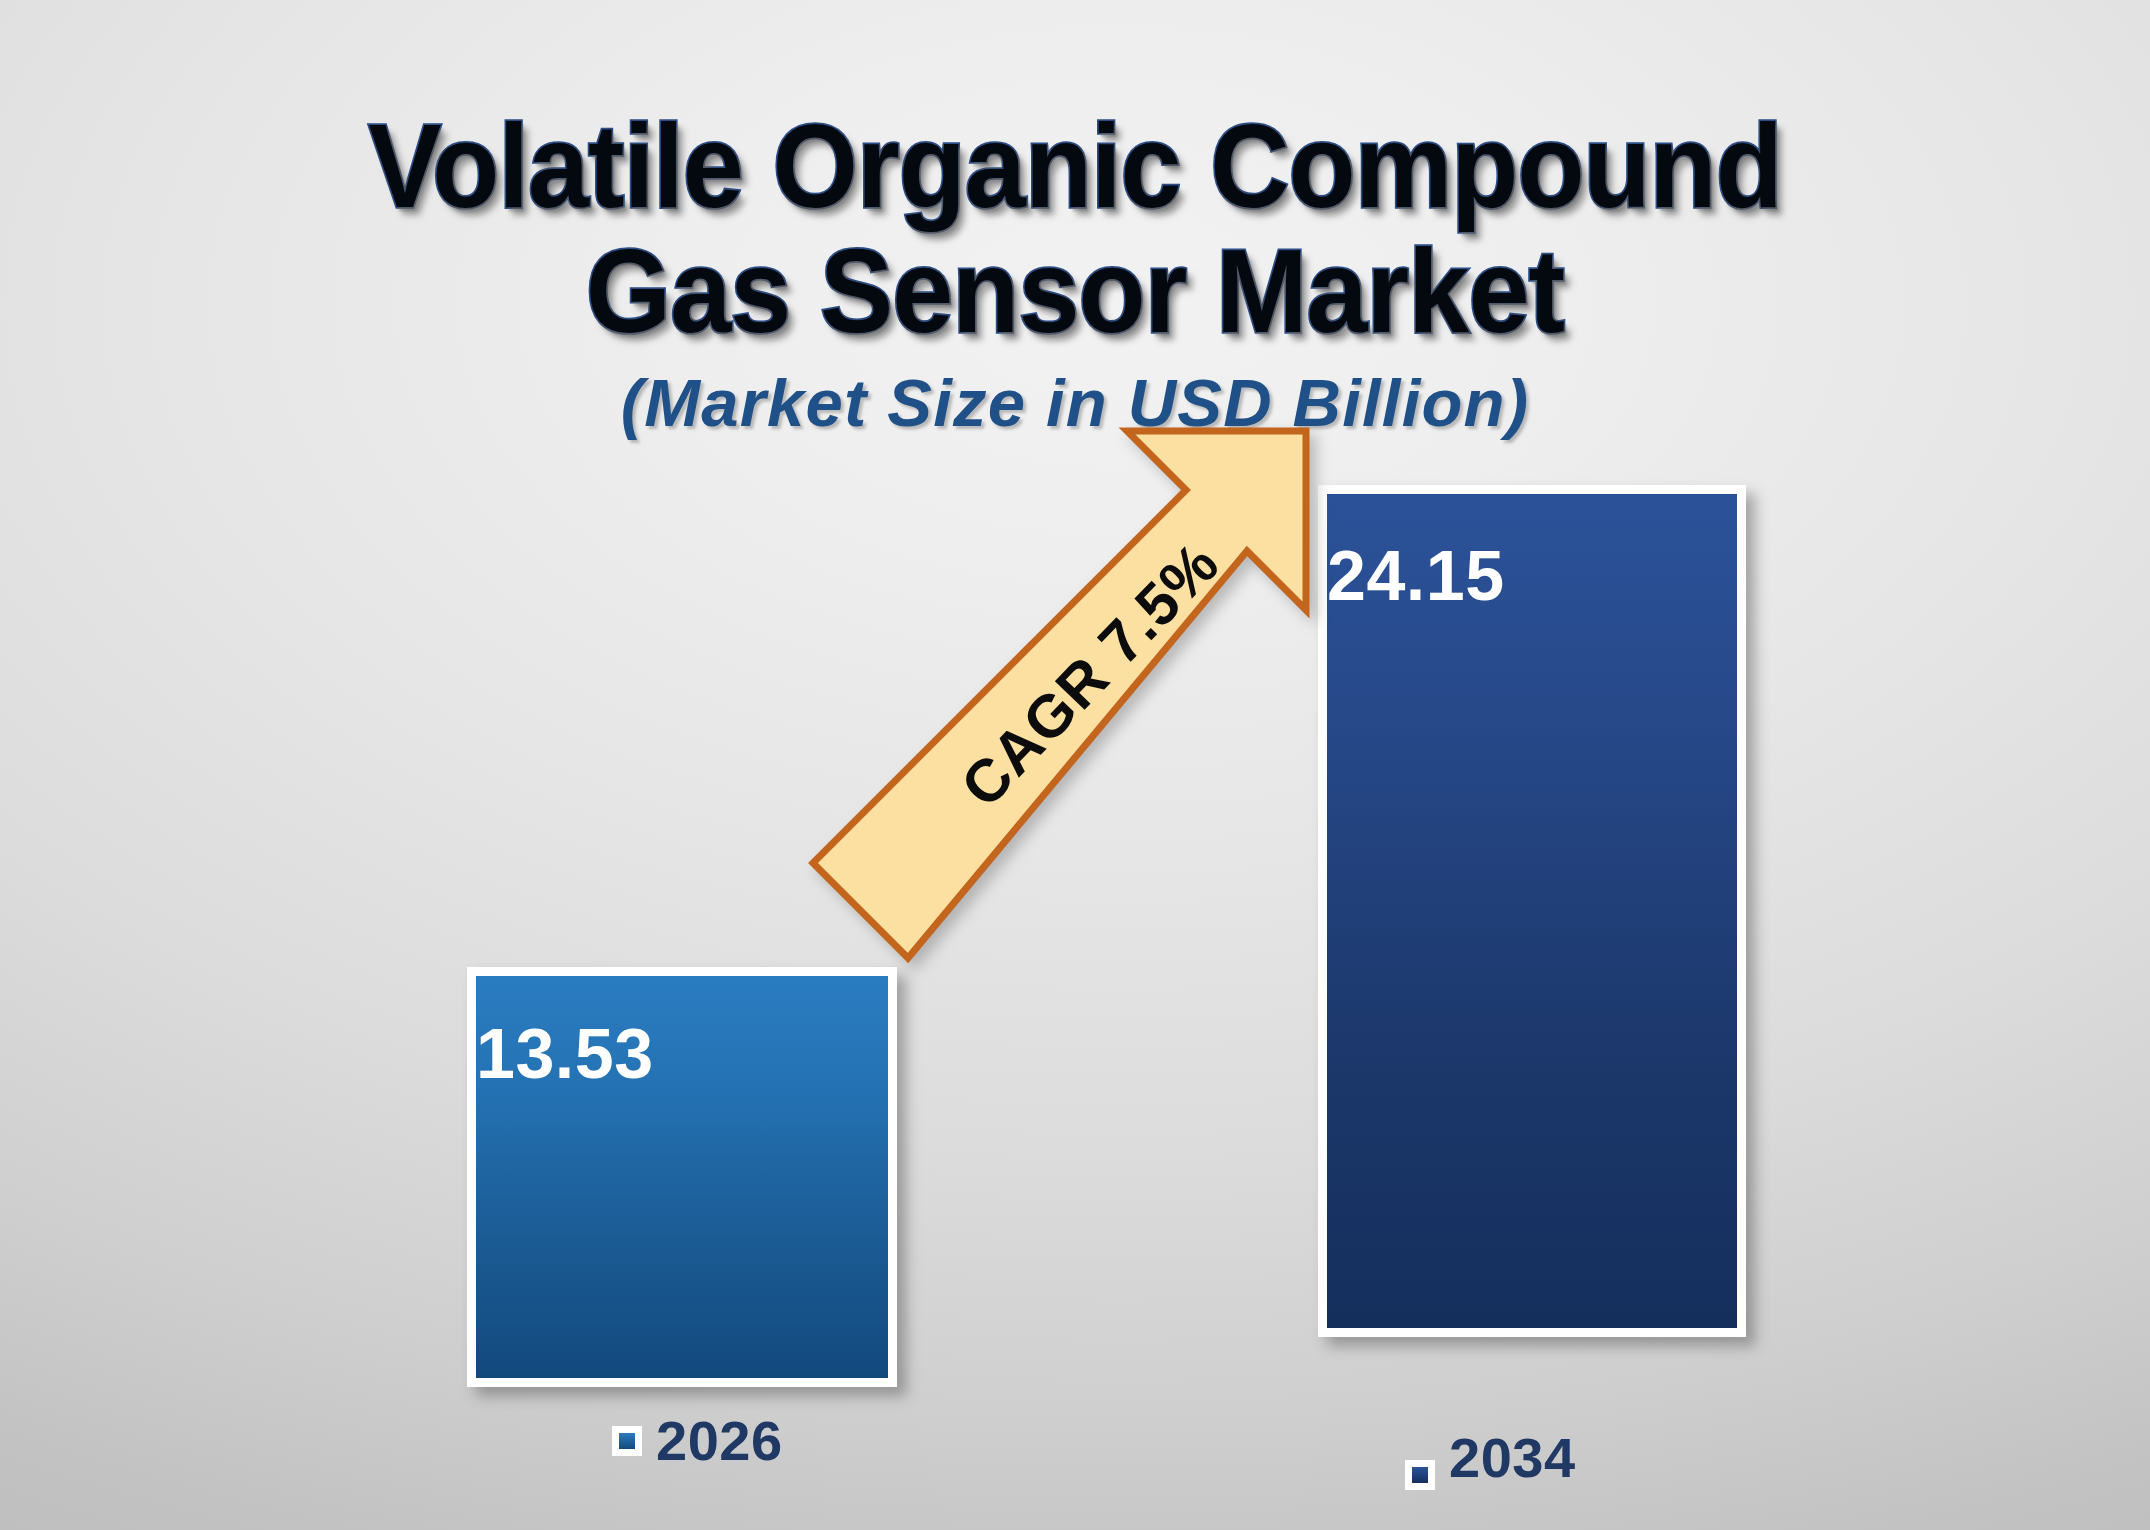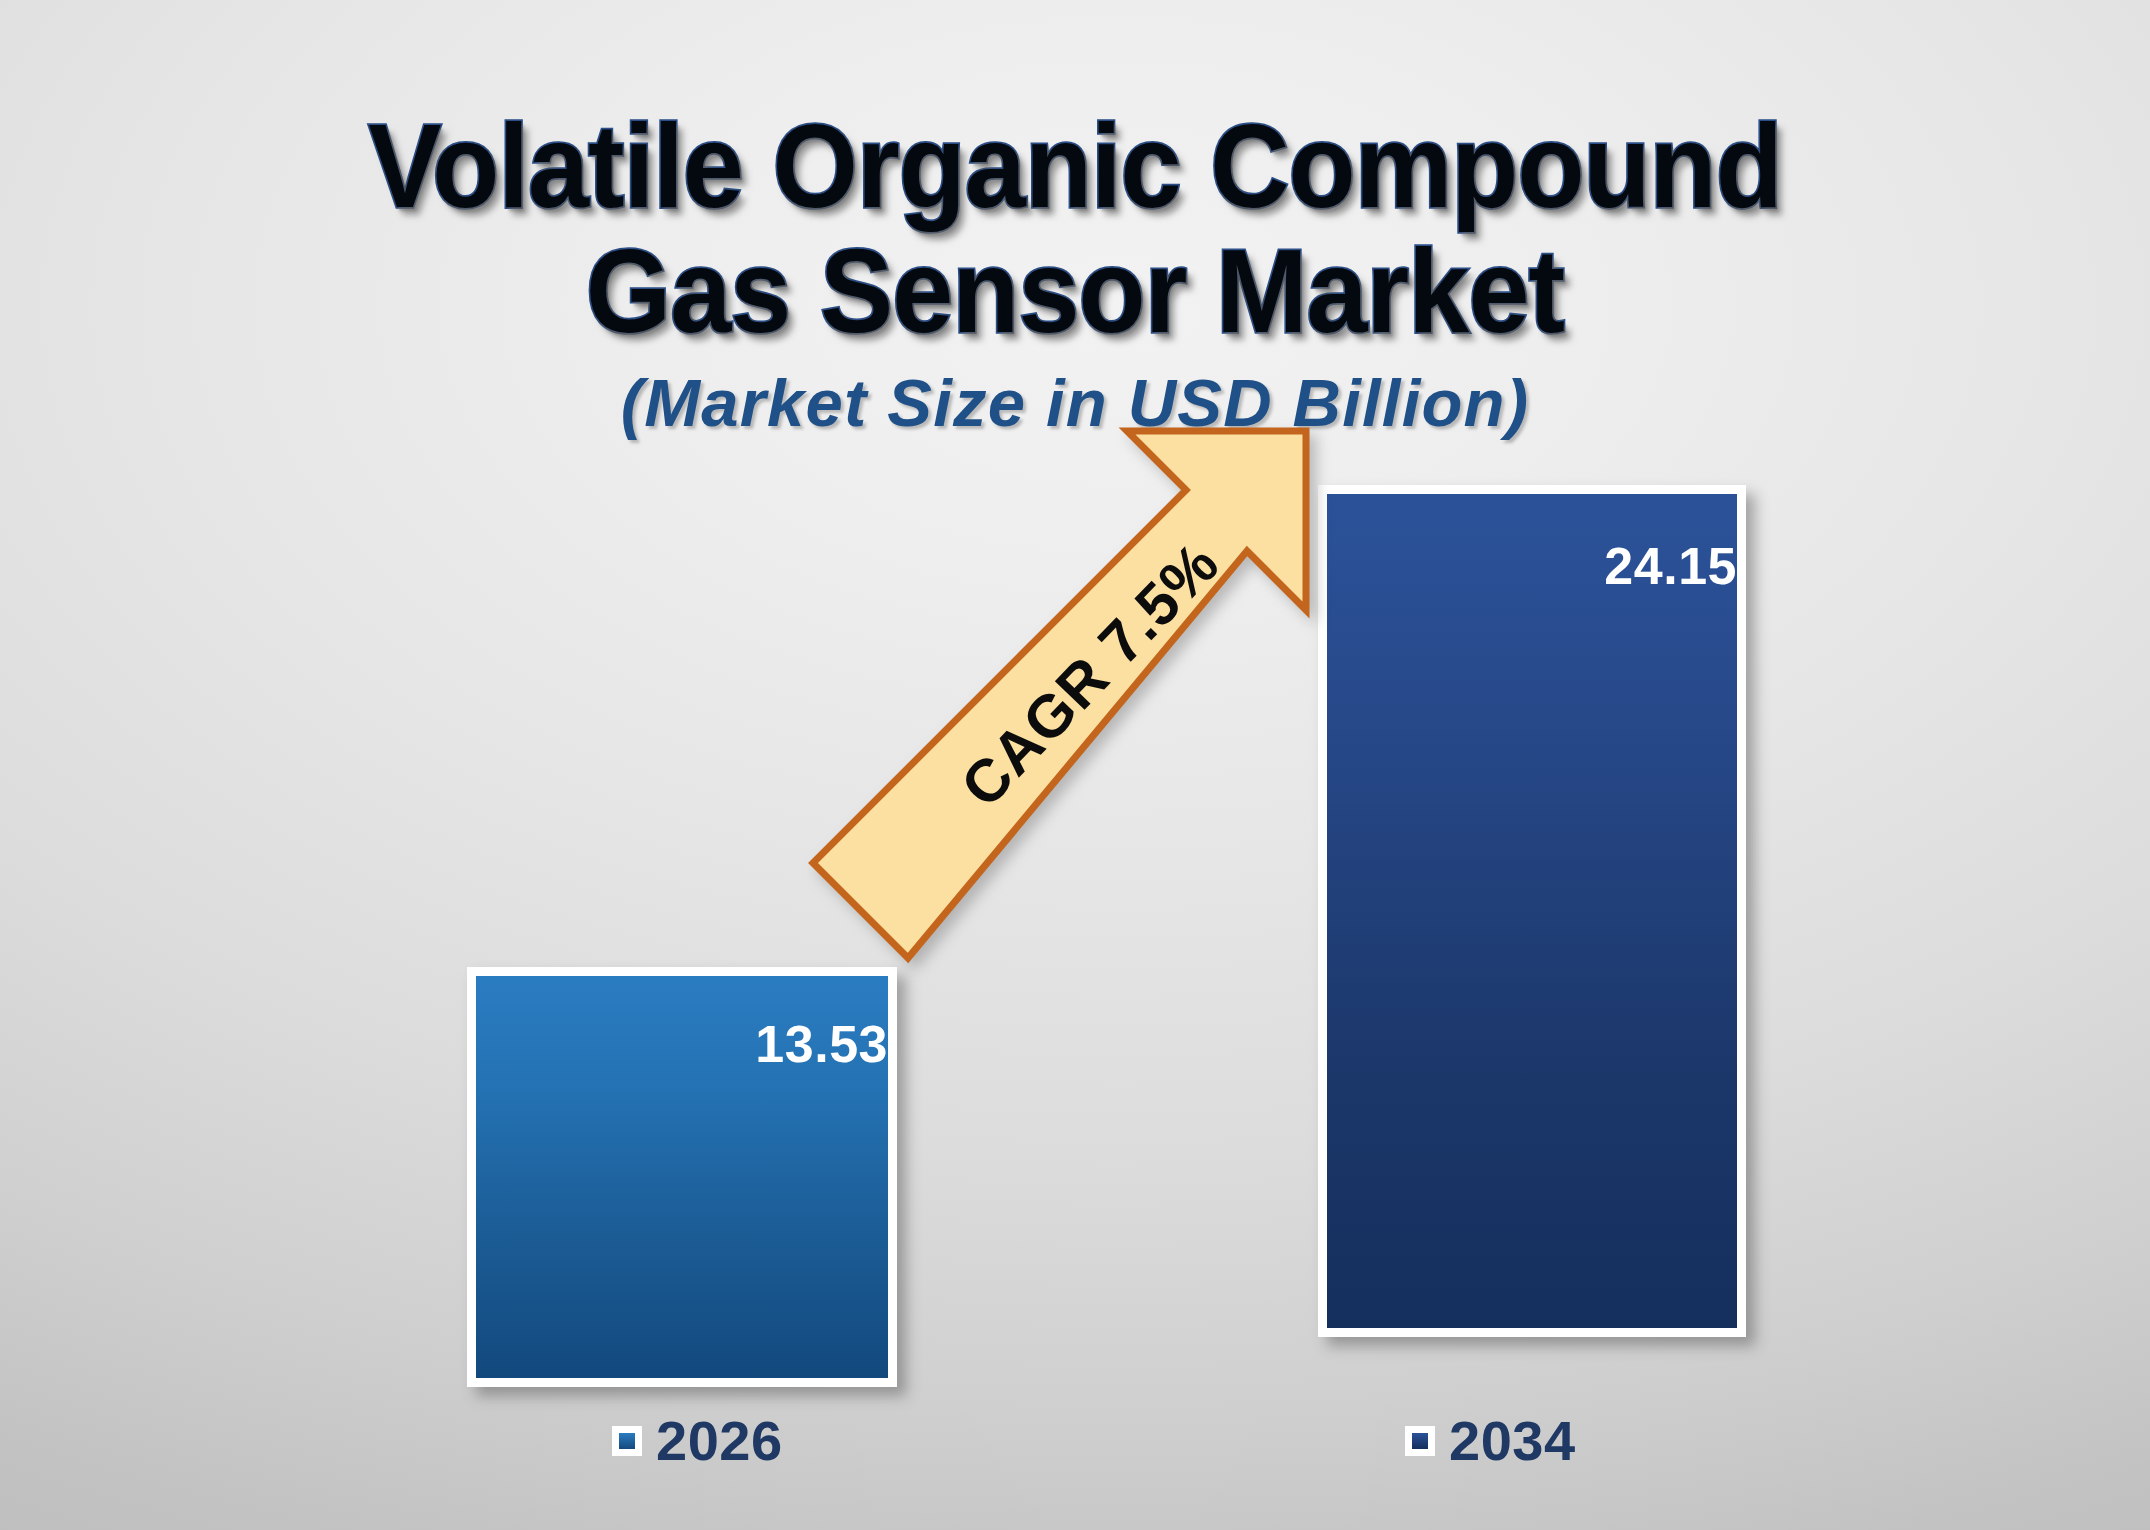--- a/index.html
+++ b/index.html
@@ -74,25 +74,25 @@
   .bar {
     position: absolute;
     box-sizing: border-box;
     border: 9px solid #ffffff;
     box-shadow: 9px 9px 13px rgba(70,70,70,0.42);
   }
   .bar .bar-label {
     position: absolute;
     left: 0;
     width: 100%;
-    text-align: right;
+    text-align: left;
     color: #ffffff;
     font-family: "Liberation Sans", sans-serif;
     font-weight: bold;
-    font-size: 52px;
+    font-size: 70px;
     letter-spacing: 0.5px;
   }
 
   #bar-2026 {
     left: 467px;
     top: 967px;
     width: 430px;
     height: 420px;
     background: linear-gradient(to bottom, #2a7cc1 0%, #2472b3 28%, #1b5b94 66%, #12497d 100%);
   }
@@ -162,21 +162,21 @@
     background: linear-gradient(to bottom, #2b5299 0%, #142f5c 100%);
   }
   .legend-label {
     font-family: "Liberation Sans", sans-serif;
     font-weight: bold;
     font-size: 56px;
     color: #1f3864;
     letter-spacing: 0.5px;
   }
   #legend-2026 { left: 612px; top: 0; }
-  #legend-2034 { left: 1405px; top: 0; }
+  #legend-2034 { left: 1405px; top: 17px; align-items: flex-end; }
 </style>
 </head>
 <body>
 
 <div id="canvas">
 
   <div class="title-block">
     <h1 class="chart-title">
       <span class="line">Volatile Organic Compound</span>
       <span class="line">Gas Sensor Market</span>

